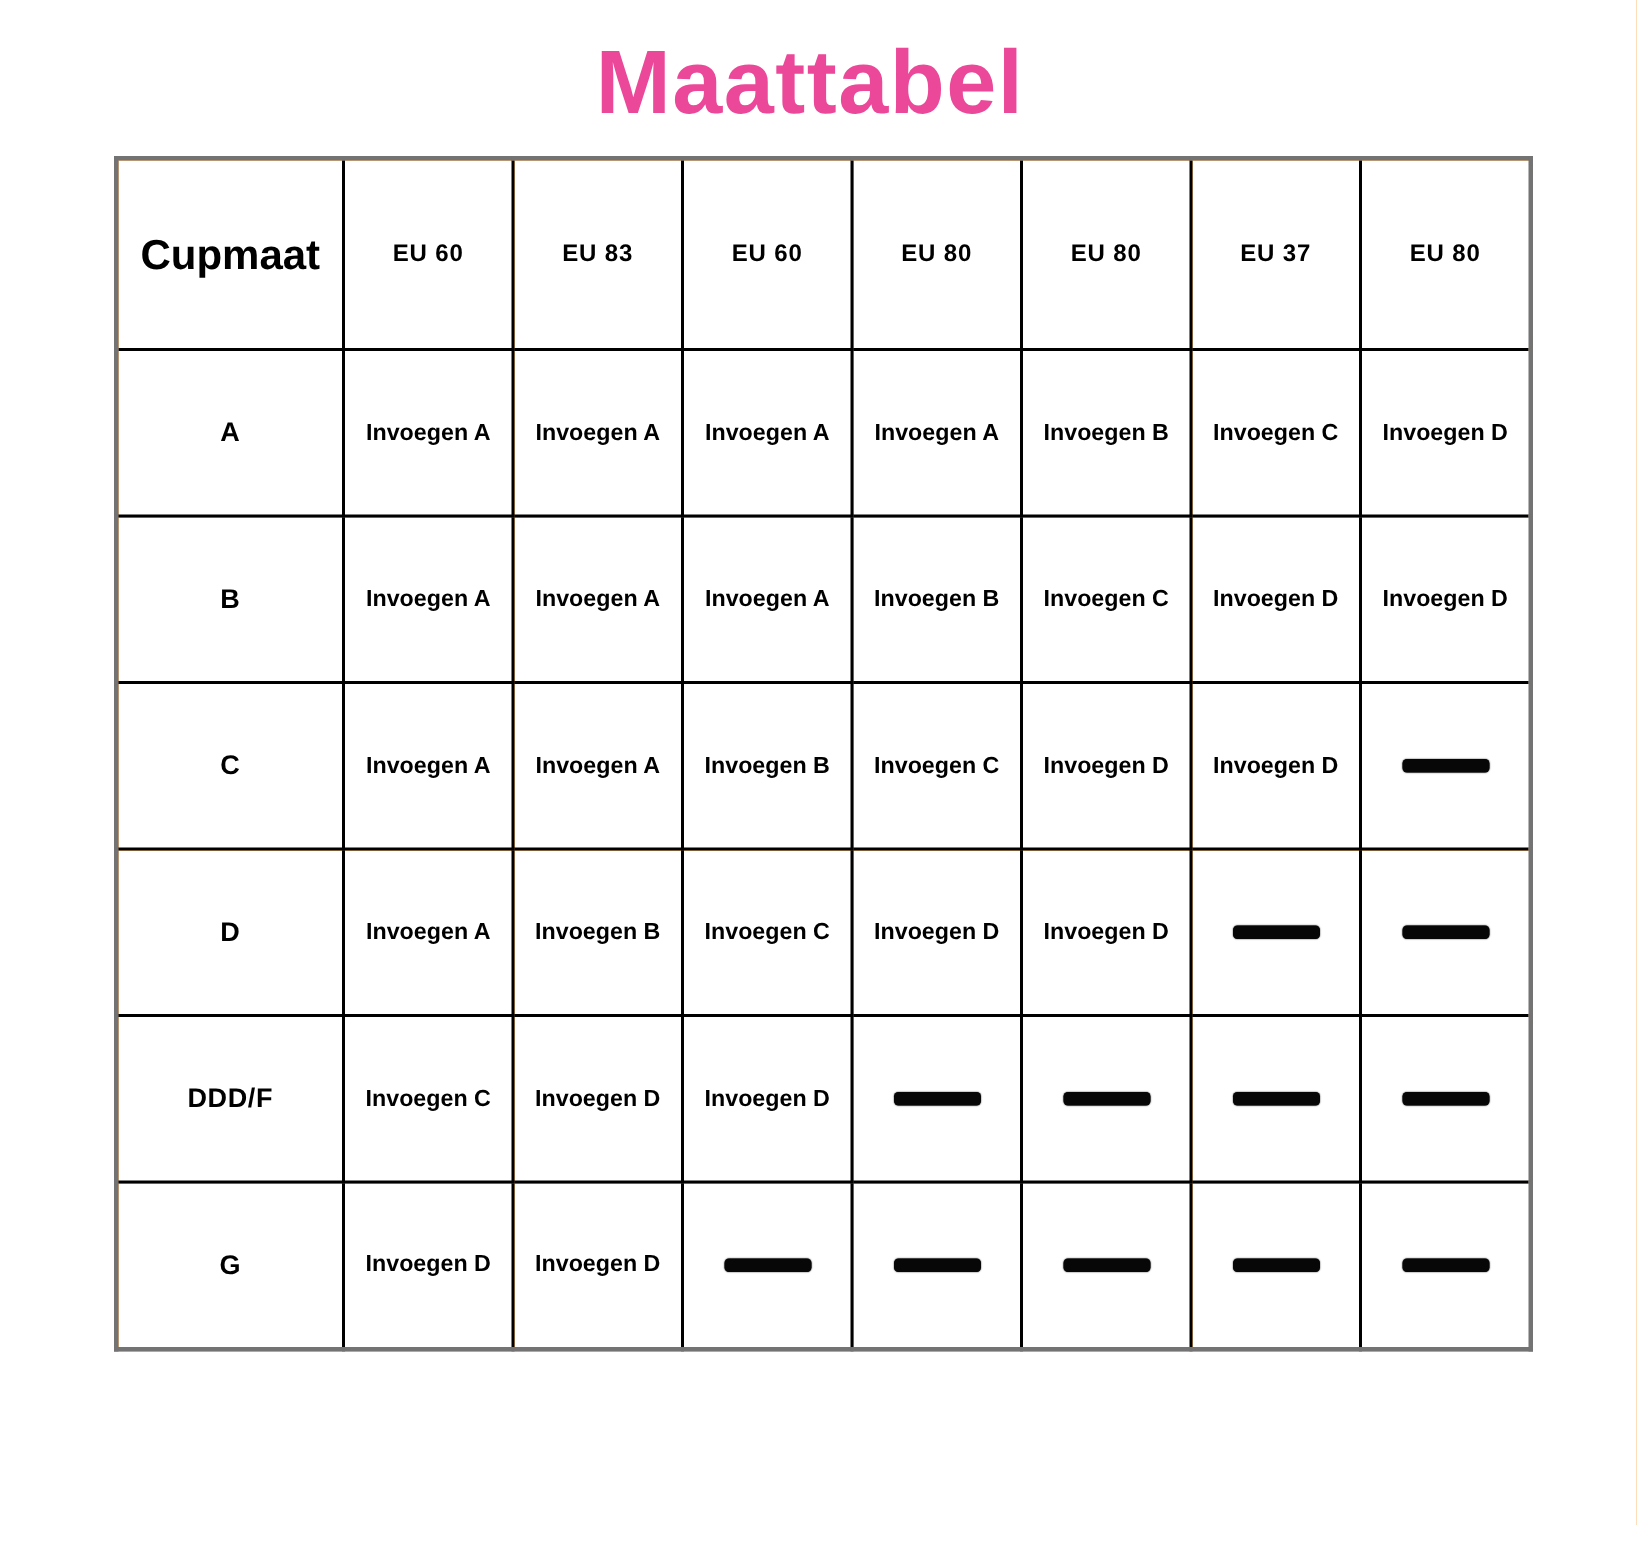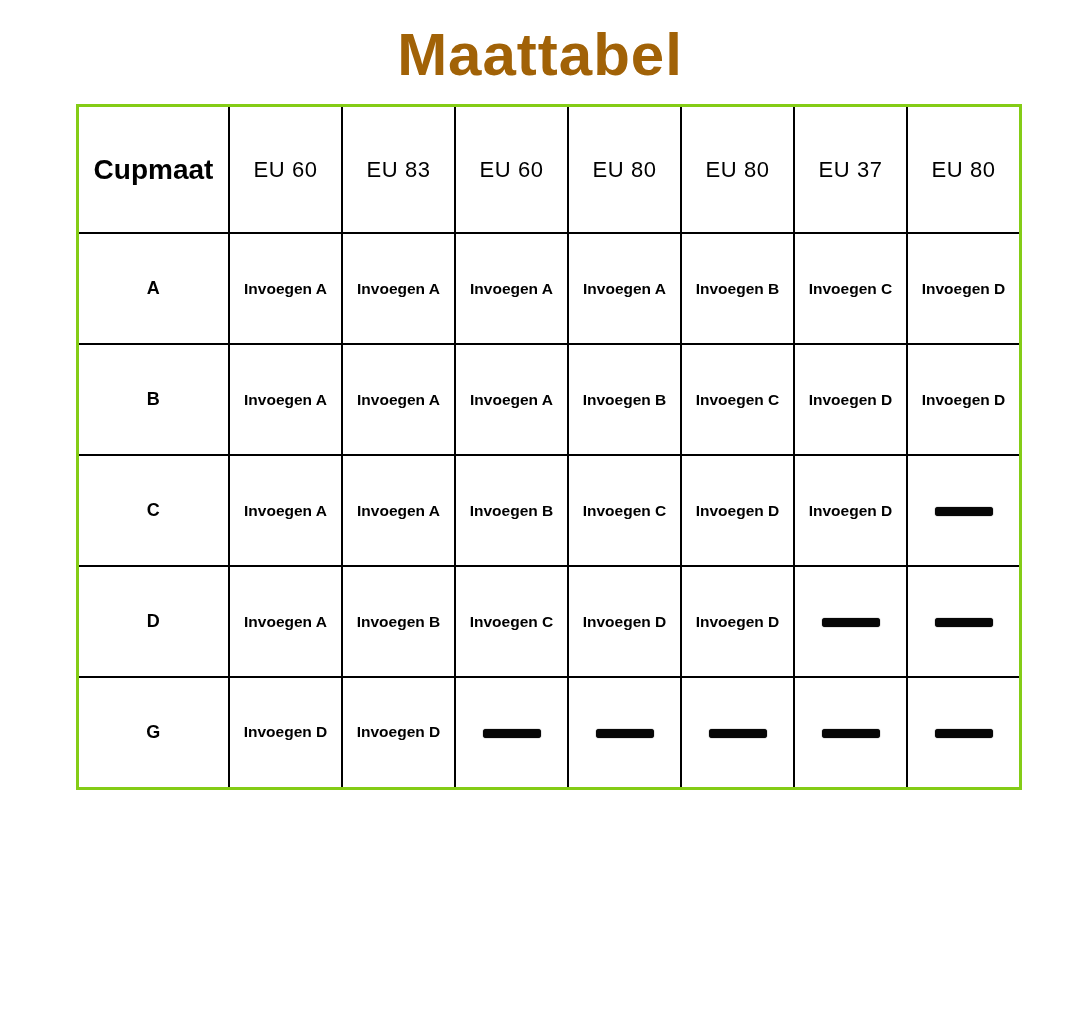--- a/index.html
+++ b/index.html
@@ -11,44 +11,44 @@
     font-family: "Liberation Sans", sans-serif;
     overflow: hidden;
   }
   .title {
     margin: 22px 0 16px 0;
     width: 1080px;
     text-align: center;
     font-size: 60px;
     line-height: 1.1;
     font-weight: 700;
-    color: #a16207;
+    color: #ec4899;
     letter-spacing: 1px;
     font-family: "Liberation Sans", sans-serif;
   }
   .table-wrap { margin-left: 76px; }
   table.maattabel {
     border-collapse: collapse;
     table-layout: fixed;
     width: 928px;
-    border: 3px solid #84cc16;
+    border: 3px solid #737373;
     background: #fdba74;
   }
   .maattabel th, .maattabel td {
     border: 2px solid #000000;
     text-align: center;
     vertical-align: middle;
     overflow: hidden;
     background: #ffffff;
     padding: 0;
   }
   .maattabel thead th { height: 125px; }
   .maattabel tbody tr { height: 111px; }
   .corner  { width: 149px; font-size: 28px; font-weight: 700; }
-  .col-header { width: 111px; font-size: 22px; font-weight: 400; letter-spacing: 0.6px; }
+  .col-header { width: 111px; font-size: 16px; font-weight: 700; letter-spacing: 0.6px; }
   .row-label  { font-size: 18px; font-weight: 700; letter-spacing: 0.4px; }
   .maattabel td { font-size: 15.5px; font-weight: 700; }
   .dash-mark {
     display: inline-block;
     width: 58px;
     height: 9px;
     background: #070707;
     border-radius: 3px;
     vertical-align: middle;
     box-shadow: 0 0 1px #000;
@@ -108,20 +108,30 @@
           <th class="row-label">D</th>
           <td>Invoegen A</td>
           <td>Invoegen B</td>
           <td>Invoegen C</td>
           <td>Invoegen D</td>
           <td>Invoegen D</td>
           <td><span class="dash-mark"></span></td>
           <td><span class="dash-mark"></span></td>
         </tr>
         <tr>
+          <th class="row-label">DDD/F</th>
+          <td>Invoegen C</td>
+          <td>Invoegen D</td>
+          <td>Invoegen D</td>
+          <td><span class="dash-mark"></span></td>
+          <td><span class="dash-mark"></span></td>
+          <td><span class="dash-mark"></span></td>
+          <td><span class="dash-mark"></span></td>
+        </tr>
+        <tr>
           <th class="row-label">G</th>
           <td>Invoegen D</td>
           <td>Invoegen D</td>
           <td><span class="dash-mark"></span></td>
           <td><span class="dash-mark"></span></td>
           <td><span class="dash-mark"></span></td>
           <td><span class="dash-mark"></span></td>
           <td><span class="dash-mark"></span></td>
         </tr>
       </tbody>

